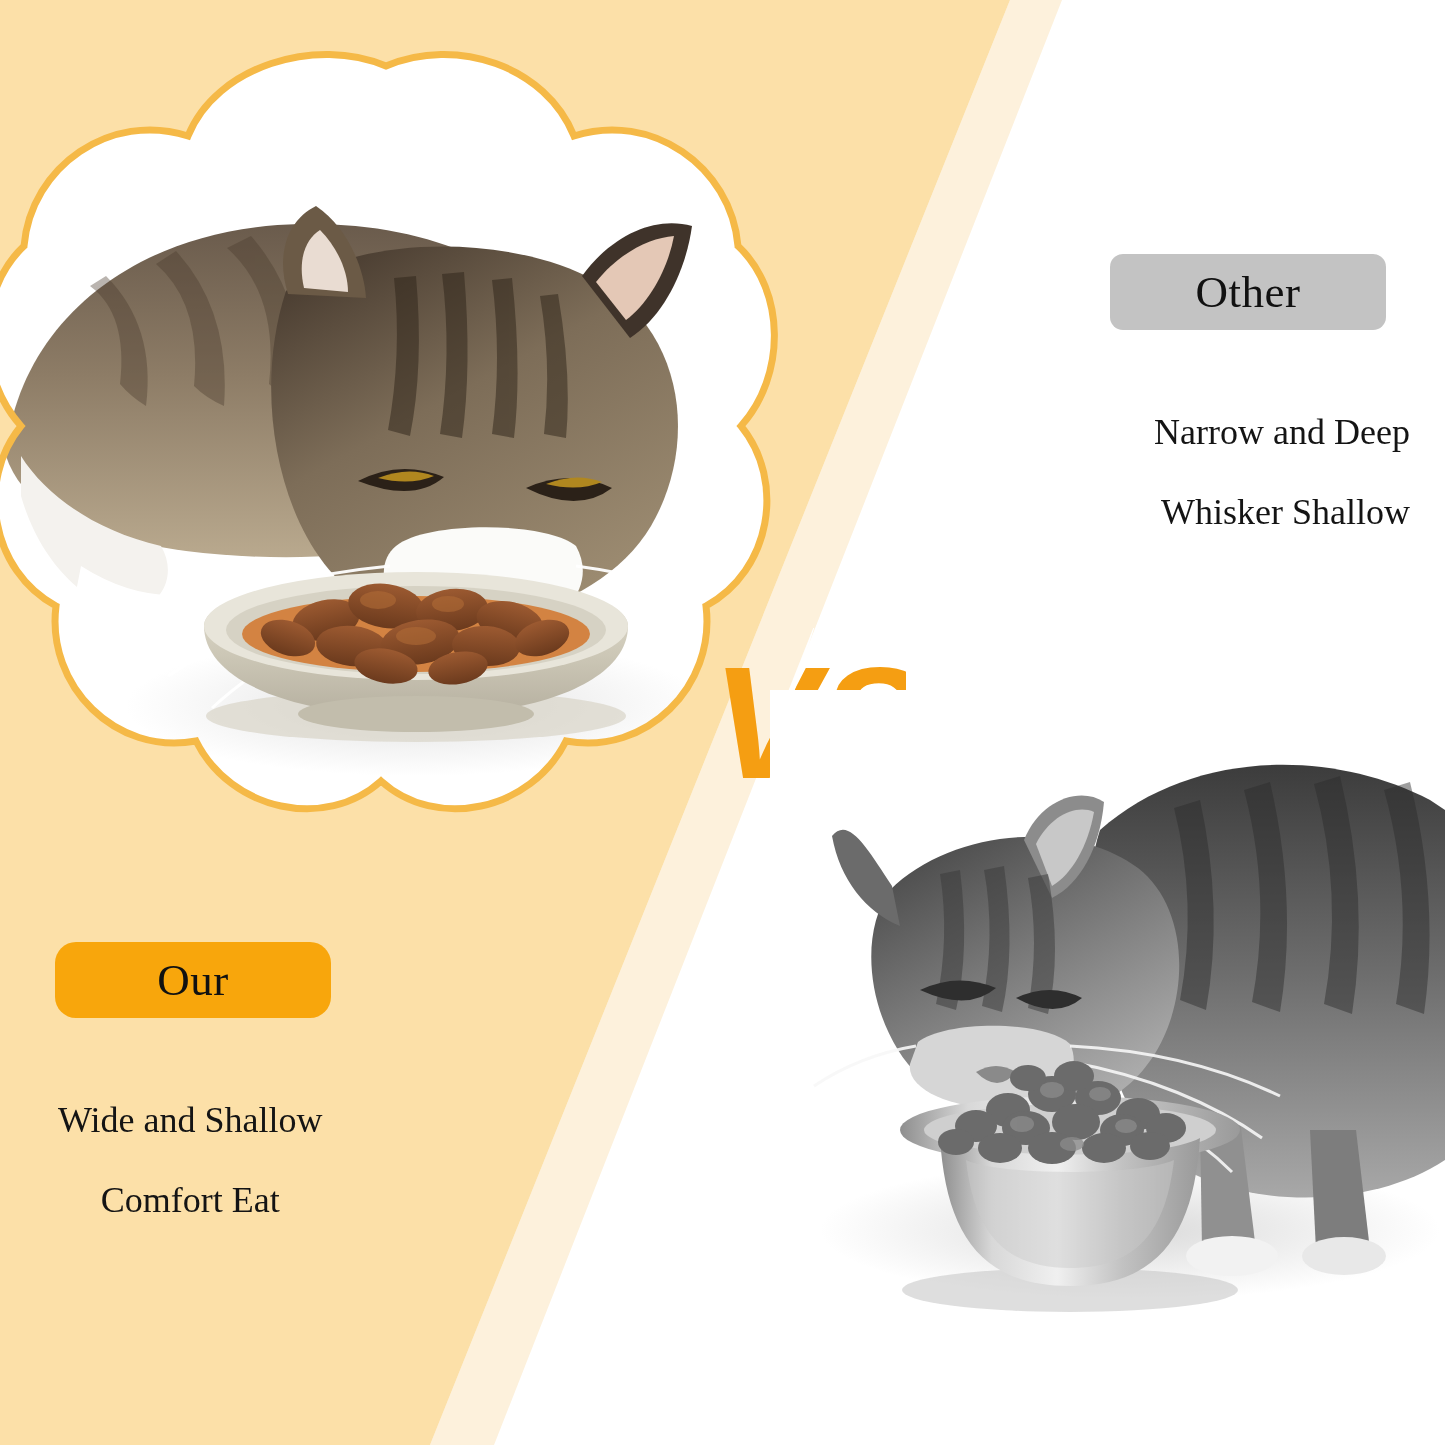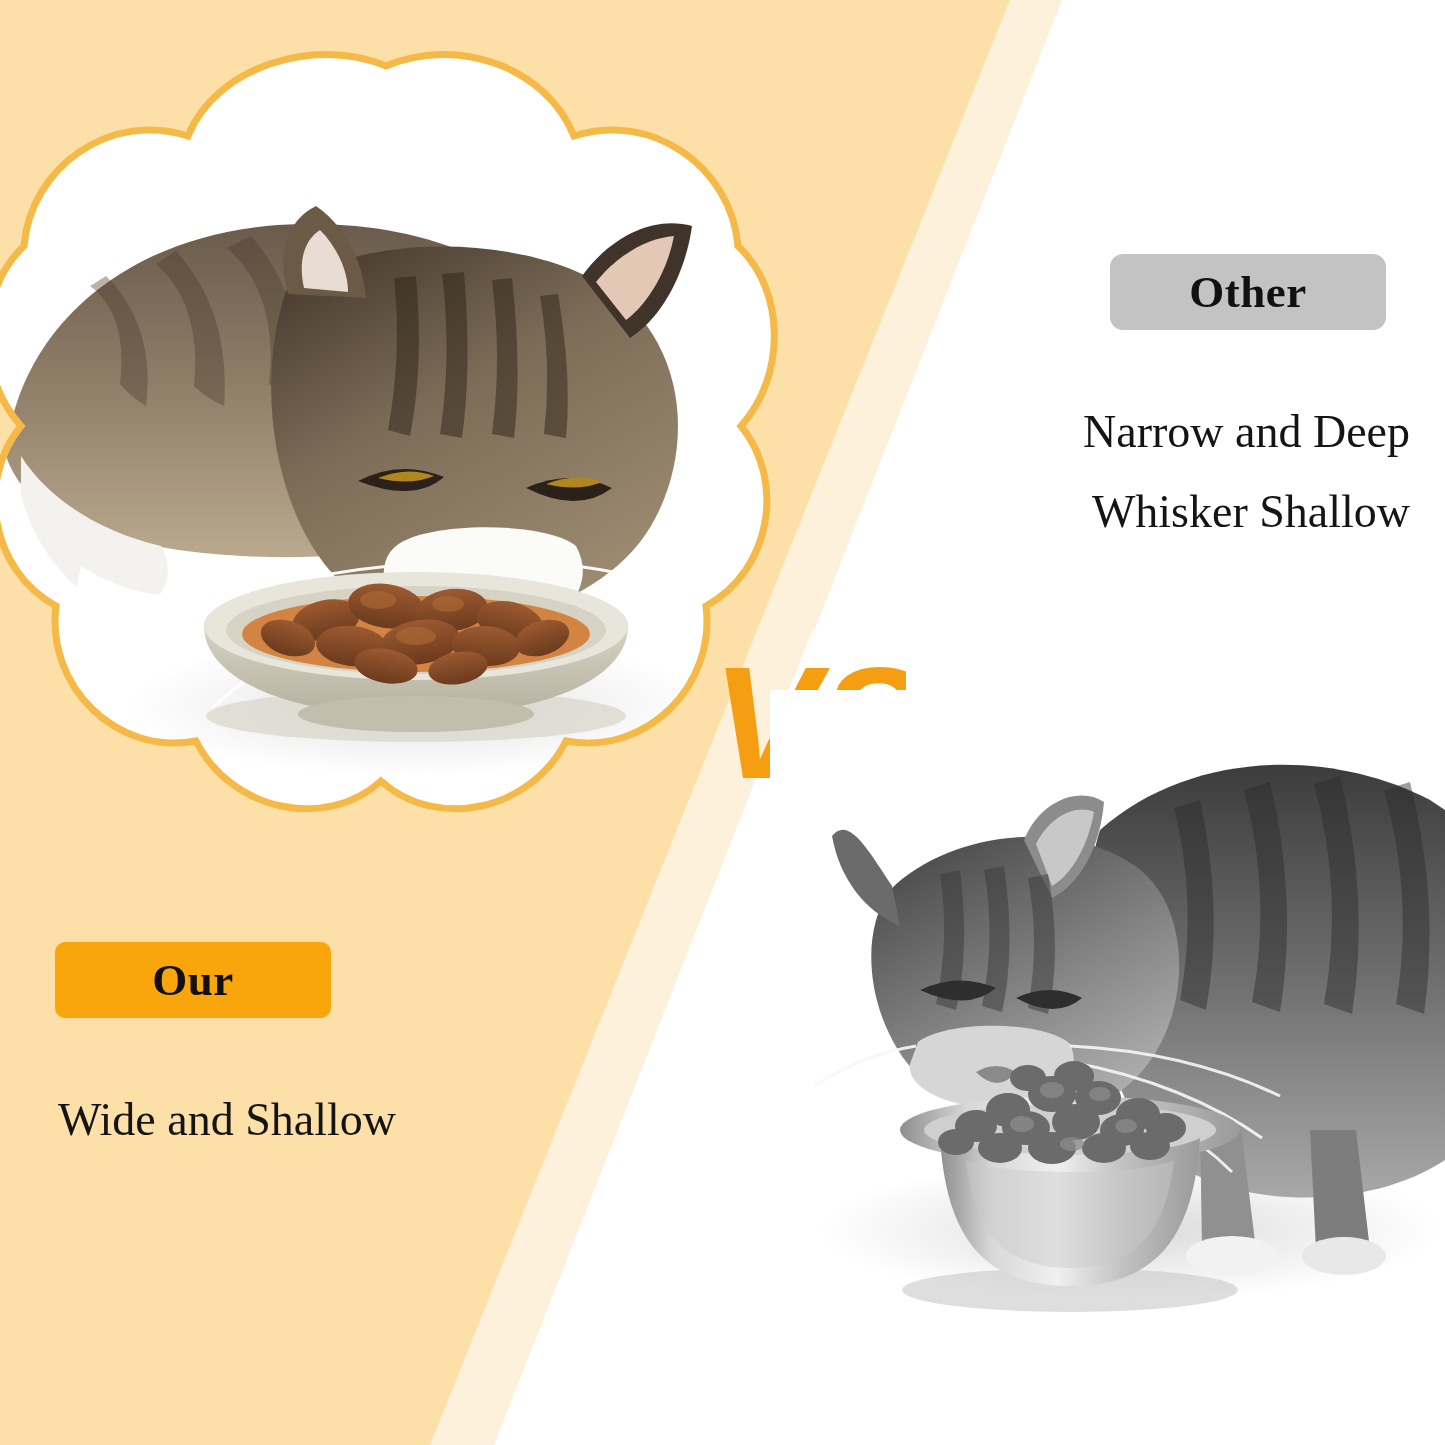--- a/index.html
+++ b/index.html
@@ -48,41 +48,41 @@
     position:absolute;
     left:770px;top:690px;
     width:675px;height:670px;
   }
   .photo-right svg{display:block;width:100%;height:100%;}
 
   
   .badge{
     position:absolute;
     display:flex;align-items:center;justify-content:center;
-    font-weight:bold;
+    font-weight:normal;
     color:#111111;
     letter-spacing:.5px;
     text-align:center;
   }
   .badge-other{
     left:1110px;top:254px;width:276px;height:76px;
     background:#C3C3C3;border-radius:13px;
     font-size:45px;
   }
   .badge-our{
     left:55px;top:942px;width:276px;height:76px;
-    background:#F8A60C;border-radius:10px;
+    background:#F8A60C;border-radius:21px;
     font-size:45px;
   }
 
   
   .features{
     position:absolute;
     color:#141414;
-    font-size:46px;
+    font-size:36px;
     line-height:80px;
     white-space:nowrap;
   }
   .features-right{
     right:35px;top:392px;
     text-align:right;
   }
   .features-left{
     left:58px;top:1080px;
     text-align:center;
@@ -348,15 +348,16 @@
 
   <div class="badge badge-our">Our</div>
 
   <div class="features features-right">
     <div>Narrow and Deep</div>
     <div>Whisker Shallow</div>
   </div>
 
   <div class="features features-left">
     <div>Wide and Shallow</div>
+    <div>Comfort Eat</div>
   </div>
 
 </div>
 
 </body></html>

